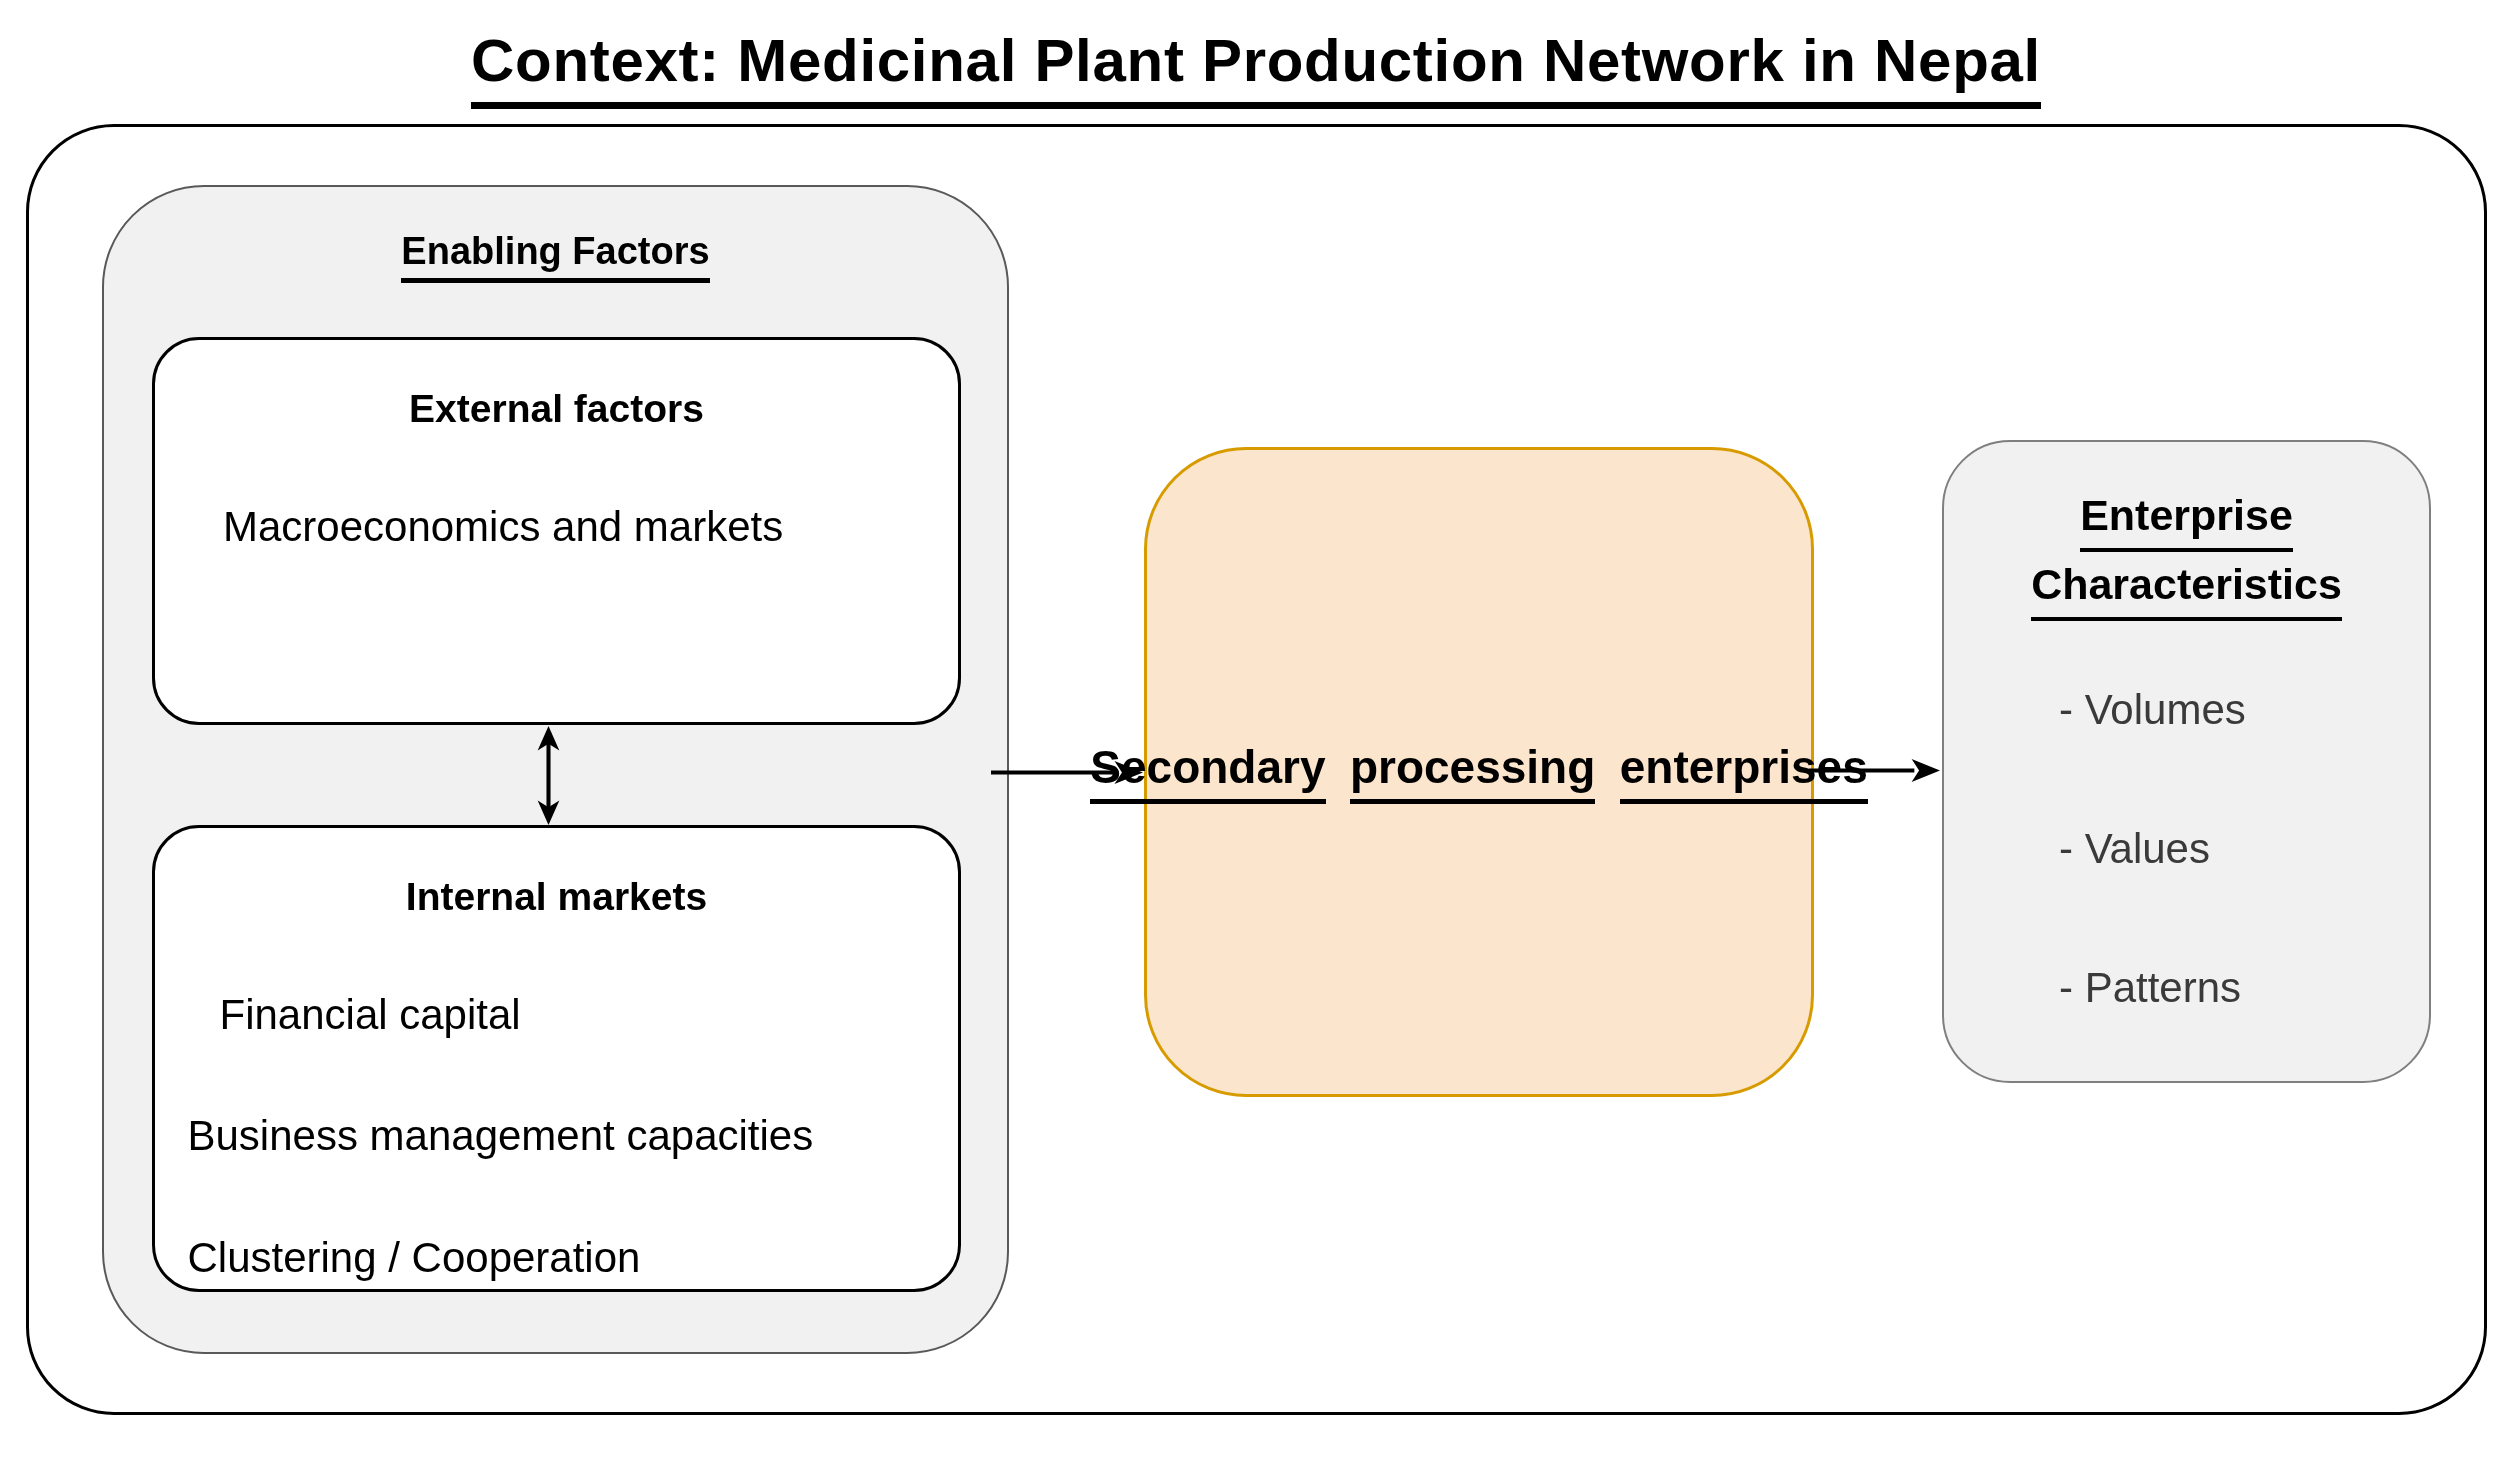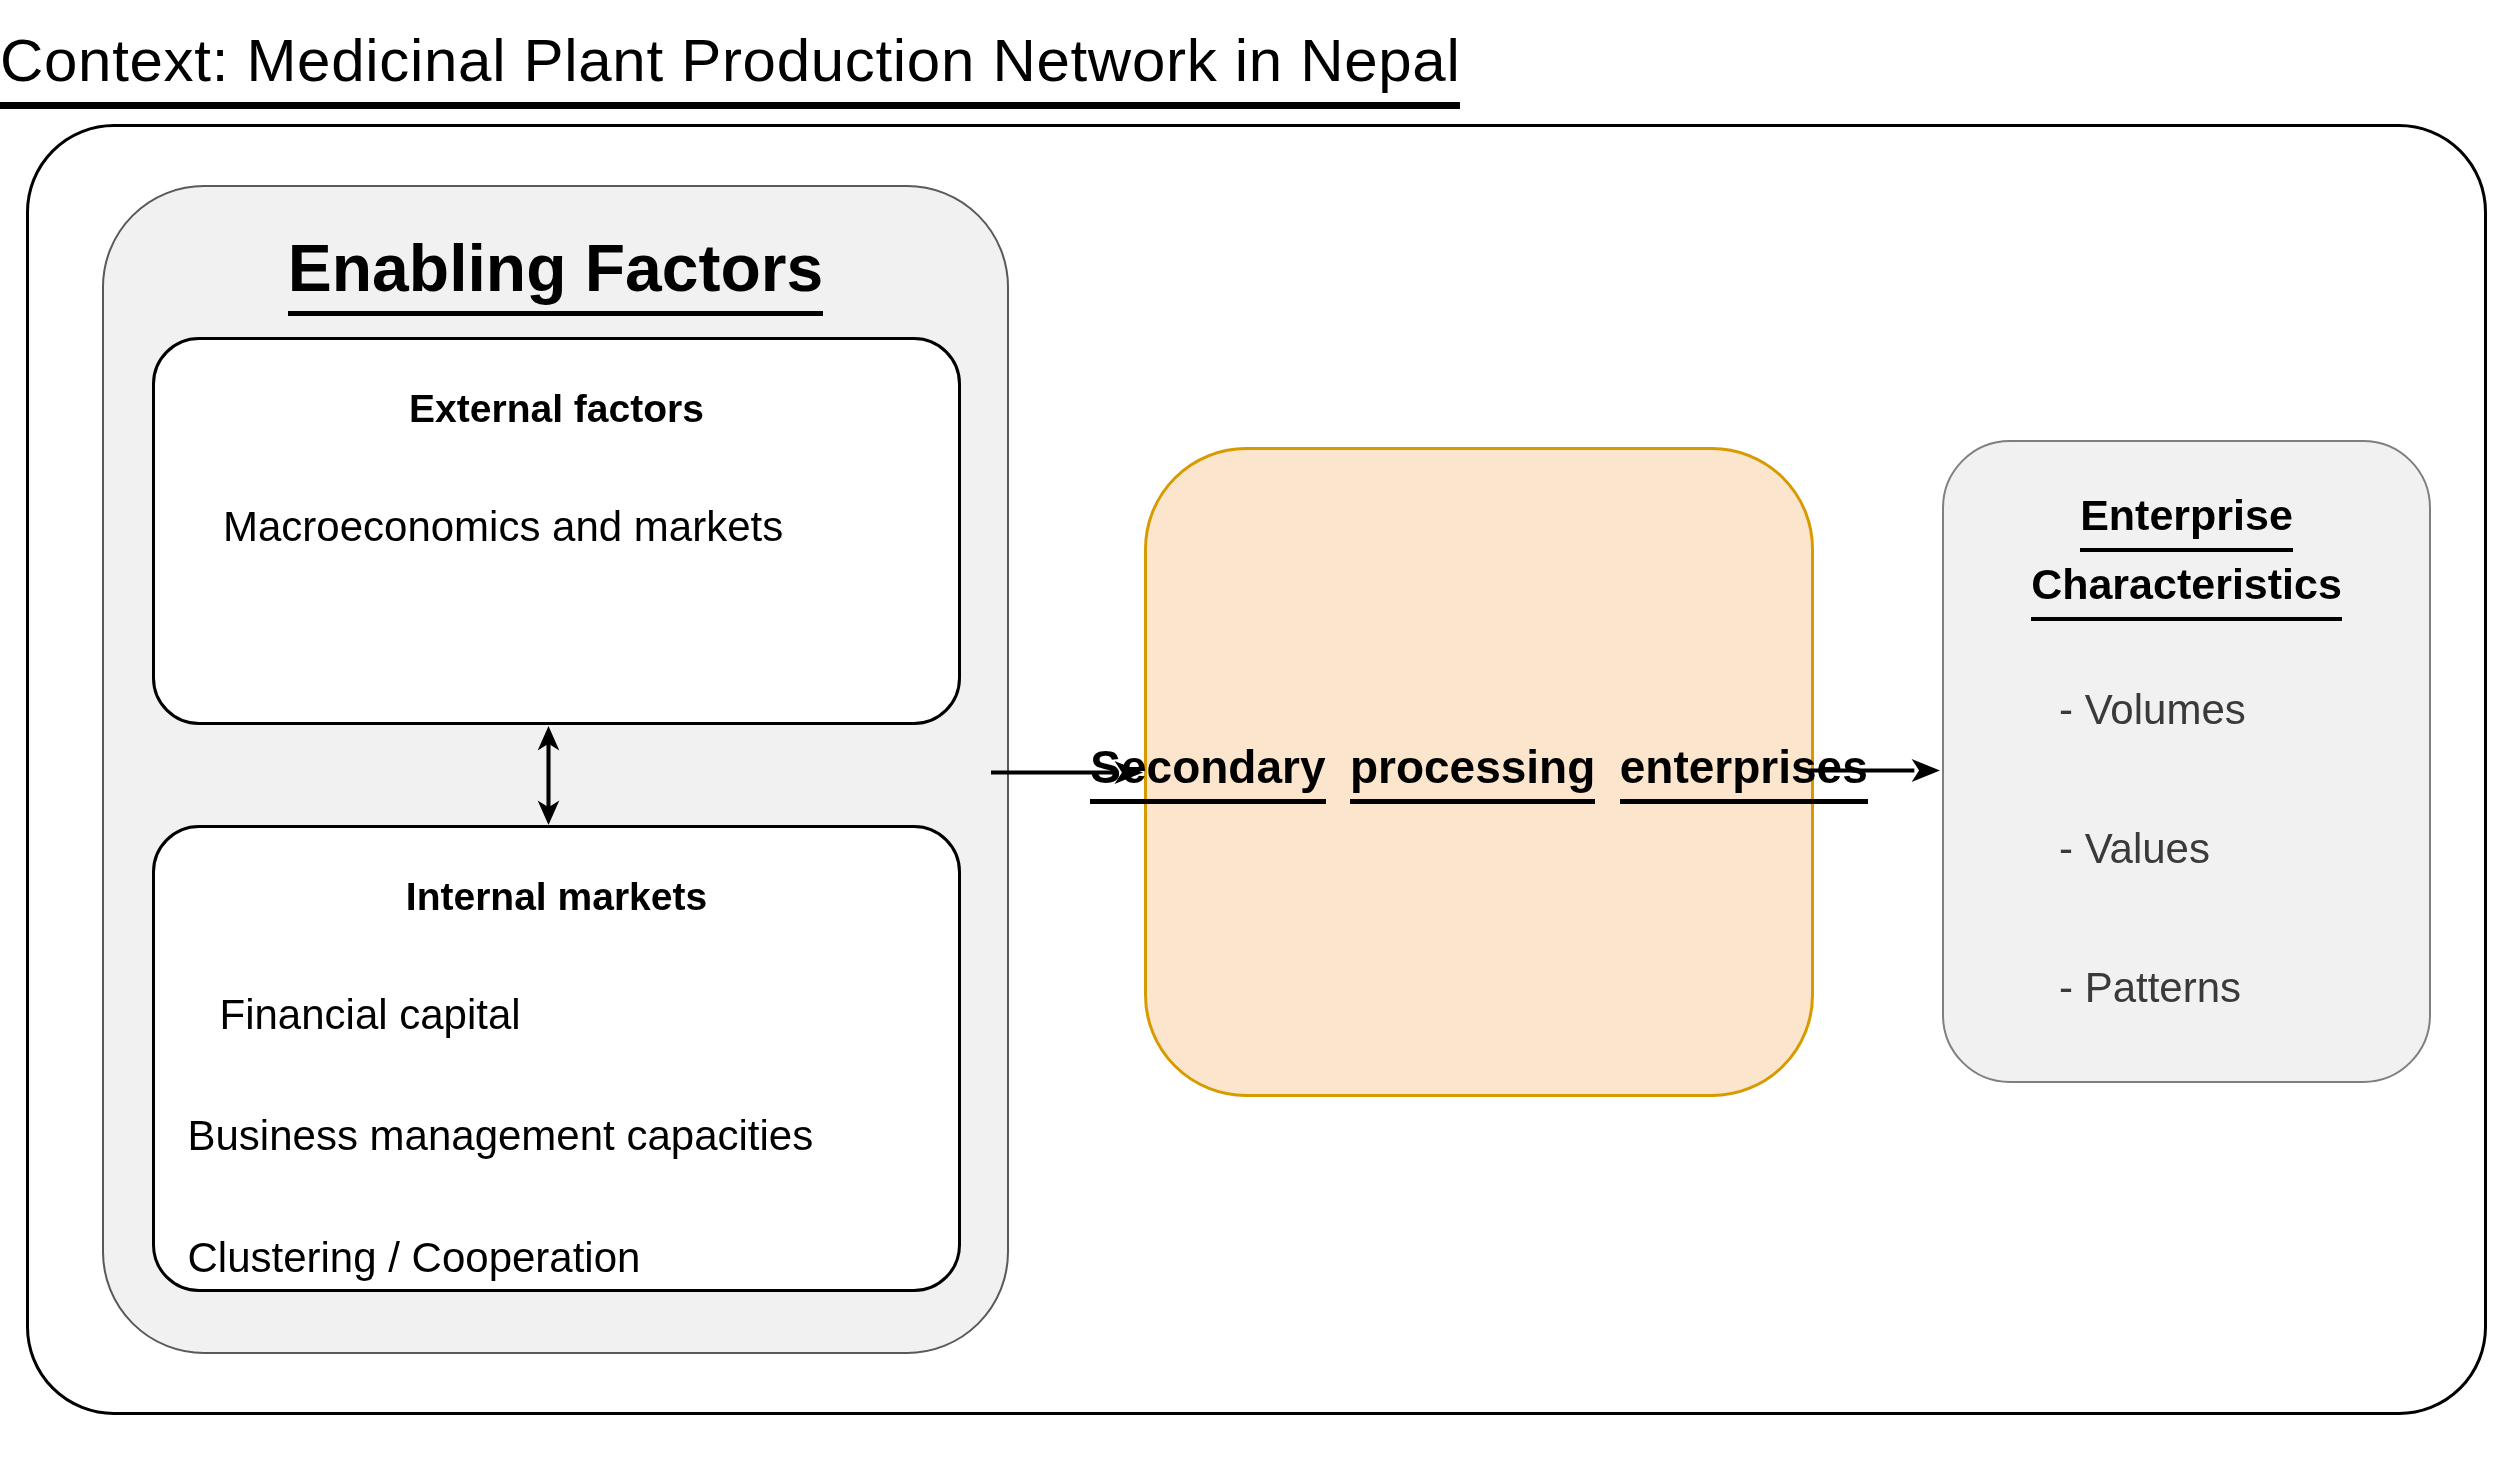--- a/index.html
+++ b/index.html
@@ -1,33 +1,33 @@
 <!DOCTYPE html>
 <html style="--orange-fill: #fce5cd; --orange-border: #d79b00; --panel-fill: #f1f1f1; --panel-border: #595959; --char-border: #7f7f7f; --muted-text: #3a3a3a;font-size:10.8px"><head>
 <meta charset="utf-8">
 <style>
   html,body{margin:0;padding:0;background:#ffffff;}
   body{font-family:"Liberation Sans", sans-serif; color:#000;}
   .stage{position:relative;width:2512px;height:1459px;background:#fff;overflow:hidden;}
 
   
-  .diagram-title{position:absolute;left:0;top:26px;width:100%;text-align:left;
-    font-size:60px;font-weight:normal;letter-spacing:0.7px;}
+  .diagram-title{position:absolute;left:0;top:26px;width:100%;text-align:center;
+    font-size:60px;font-weight:bold;letter-spacing:0.7px;}
   .diagram-title .u{display:inline-block;border-bottom:7.4px solid #000;padding-bottom:6.8px;}
 
   
   .outer-box{position:absolute;left:26px;top:124px;width:2461px;height:1291px;
     box-sizing:border-box;border:3.4px solid #000;border-radius:88px;background:#fff;}
 
   
   .enabling-panel{position:absolute;left:102px;top:185px;width:907px;height:1169px;
     box-sizing:border-box;background:var(--panel-fill);border:2.7px solid var(--panel-border);
     border-radius:102px;}
   .enabling-heading{position:absolute;left:102px;top:230px;width:907px;text-align:center;
-    font-size:66px;font-weight:bold;}
+    font-size:38px;font-weight:bold;}
   .enabling-heading .u{display:inline-block;border-bottom:5.4px solid #000;padding-bottom:5.4px;}
 
   
   .factor-box{position:absolute;left:152px;width:809px;box-sizing:border-box;
     background:#fff;border:3.4px solid #000;border-radius:47px;}
   .factor-box.external{top:337px;height:388px;}
   .factor-box.internal{top:825px;height:467px;}
   .factor-heading{position:absolute;left:0;top:47px;width:100%;text-align:center;
     font-size:39px;font-weight:bold;}
   .factor-item{position:absolute;font-size:42px;white-space:nowrap;}

